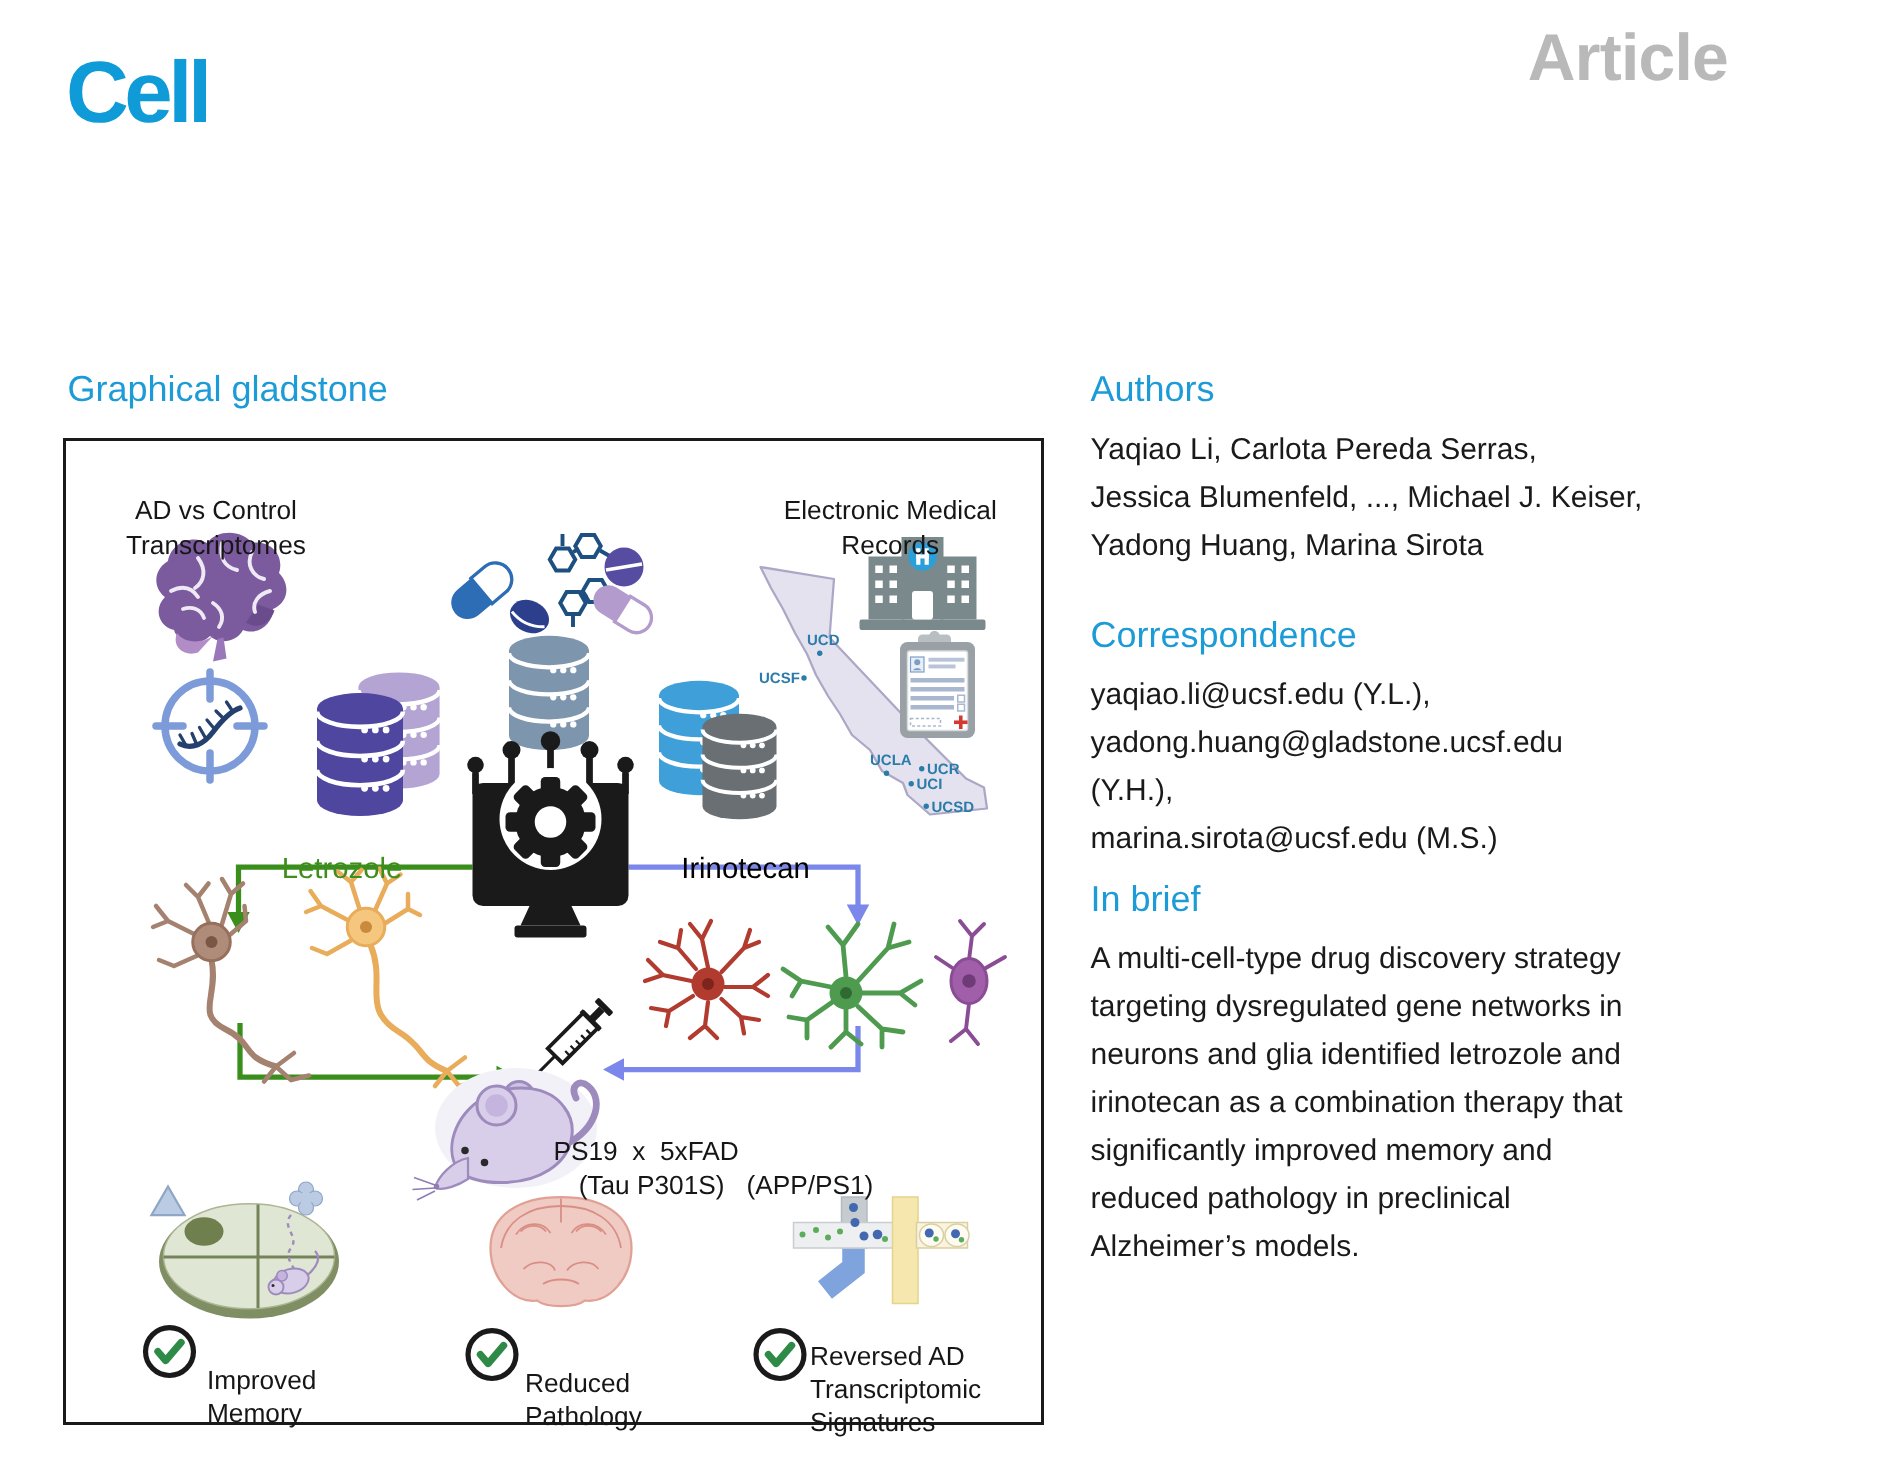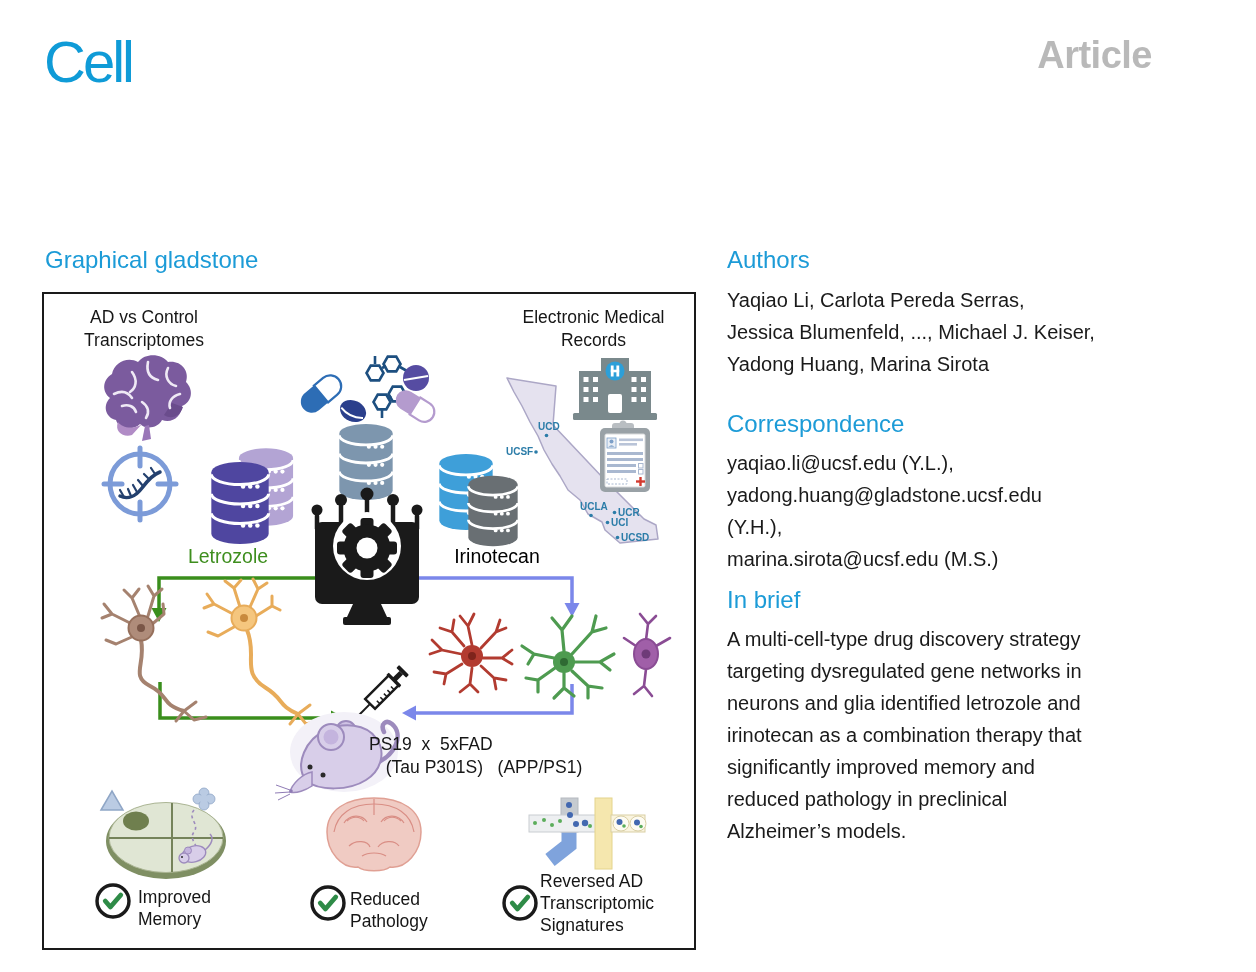--- a/index.html
+++ b/index.html
@@ -1,30 +1,30 @@
 <!DOCTYPE html>
 <html><head>
 <meta charset="utf-8">
 <style>
   html,body{margin:0;padding:0;background:#fff;}
   body{font-family:"Liberation Sans","DejaVu Sans",sans-serif;color:#1a1a1a;}
   .page{position:relative;width:1256px;height:972px;background:#fff;overflow:hidden;}
 
-  .logo{position:absolute;left:44px;top:28px;font-size:58px;font-weight:400;
+  .logo{position:absolute;left:44px;top:28px;font-size:58px;font-weight:700;
         letter-spacing:-3px;color:#0f9bd7;}
-  .article-type{position:absolute;right:104px;top:14px;font-size:38px;font-weight:700;
-        color:#b9b9b9;letter-spacing:-0.5px;margin-top:20px;}
+  .article-type{position:absolute;right:104px;top:14px;font-size:44px;font-weight:700;
+        color:#b9b9b9;letter-spacing:-0.5px;}
   .title{position:absolute;left:44px;top:126px;font-size:39px;font-weight:700;
         line-height:1.13;color:#141414;letter-spacing:-0.4px;margin:0;}
   .ga-heading{position:absolute;left:45px;top:246px;font-size:24px;font-weight:500;color:#1c9bd7;}
 
   .ga-box{position:absolute;left:42px;top:292px;width:654px;height:658px;
         border:2.5px solid #1a1a1a;box-sizing:border-box;background:#fff;}
   .ga-box .art{position:absolute;left:0;top:0;}
-  .ov{position:absolute;color:#161616;}
+  .ov{position:absolute;color:#161616;margin-top:23px;}
   .col-h{top:12px;font-size:17.5px;line-height:1.3;text-align:center;}
   .col-h1{left:5px;width:190px;}
   .col-h2{left:225px;width:195px;}
   .col-h3{left:452px;width:195px;}
   .drug{top:251px;font-size:19.5px;text-align:center;}
   .drug-left{left:132px;width:104px;color:#3e8e1e;}
   .drug-right{left:400px;width:106px;color:#000000;}
   .pre{white-space:pre;}
   .model1{left:325px;top:440px;width:230px;font-size:17.5px;text-align:left;}
   .model2{left:313px;top:463px;width:254px;font-size:17.5px;text-align:center;}

